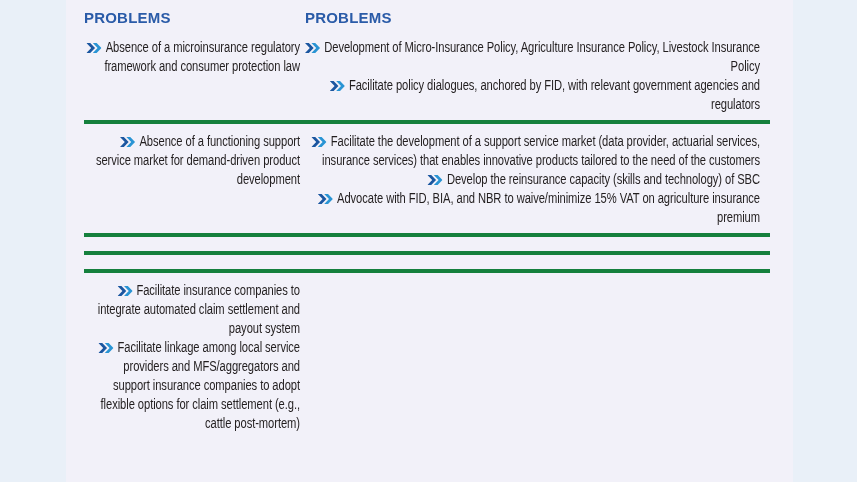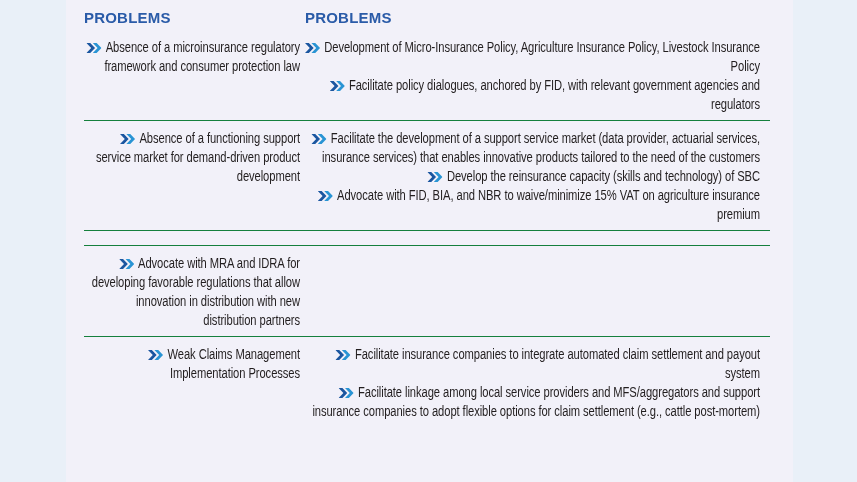--- a/index.html
+++ b/index.html
@@ -24,21 +24,21 @@
   }
   .header-row { padding-bottom: 3px; }
   .col-header {
     color: #2a5ba8;
     font-weight: 700;
     font-size: 15px;
     line-height: 18px;
     letter-spacing: 0.2px;
   }
   .row { padding: 8px 0 6px; text-align: right; }
-  .row + .row { border-top: 1px solid #15803d; }
+  .row + .row { border-top: 4px solid #15803d; }
   .cell { overflow: visible; }
   .item {
     font-size: 14px;
     line-height: 19px;
     letter-spacing: -0.1px;
     width: 125%;
     transform: scaleX(0.8);
     transform-origin: 0 0;
   }
   .chev {
@@ -99,35 +99,23 @@
               <polygon class="c1" points="0,0 4.8,0 10.8,5 4.8,10 0,10 6,5"></polygon>
               <polygon class="c2" points="8,0 12.8,0 18.8,5 12.8,10 8,10 14,5"></polygon>
             </svg></span><span>Advocate with FID, BIA, and NBR to waive/minimize 15% VAT on agriculture insurance premium</span></p>
     </div>
   </div>
 
   <div class="grid row">
   </div>
 
   <div class="grid row">
-    <div class="cell">
-      <p class="item"><span class="chev"><svg width="19" height="10" viewBox="0 0 19 10">
-              <polygon class="c1" points="0,0 4.8,0 10.8,5 4.8,10 0,10 6,5"></polygon>
-              <polygon class="c2" points="8,0 12.8,0 18.8,5 12.8,10 8,10 14,5"></polygon>
-            </svg></span><span>Advocate with MRA and IDRA for developing favorable regulations that allow innovation in distribution with new distribution partners</span></p>
-    </div>
   </div>
 
   <div class="grid row">
-    <div class="cell">
-      <p class="item"><span class="chev"><svg width="19" height="10" viewBox="0 0 19 10">
-              <polygon class="c1" points="0,0 4.8,0 10.8,5 4.8,10 0,10 6,5"></polygon>
-              <polygon class="c2" points="8,0 12.8,0 18.8,5 12.8,10 8,10 14,5"></polygon>
-            </svg></span><span>Weak Claims Management Implementation Processes</span></p>
-    </div>
     <div class="cell">
       <p class="item"><span class="chev"><svg width="19" height="10" viewBox="0 0 19 10">
               <polygon class="c1" points="0,0 4.8,0 10.8,5 4.8,10 0,10 6,5"></polygon>
               <polygon class="c2" points="8,0 12.8,0 18.8,5 12.8,10 8,10 14,5"></polygon>
             </svg></span><span>Facilitate insurance companies to integrate automated claim settlement and payout system</span></p>
       <p class="item"><span class="chev"><svg width="19" height="10" viewBox="0 0 19 10">
               <polygon class="c1" points="0,0 4.8,0 10.8,5 4.8,10 0,10 6,5"></polygon>
               <polygon class="c2" points="8,0 12.8,0 18.8,5 12.8,10 8,10 14,5"></polygon>
             </svg></span><span>Facilitate linkage among local service providers and MFS/aggregators and support insurance companies to adopt flexible options for claim settlement (e.g., cattle post-mortem)</span></p>
     </div>

